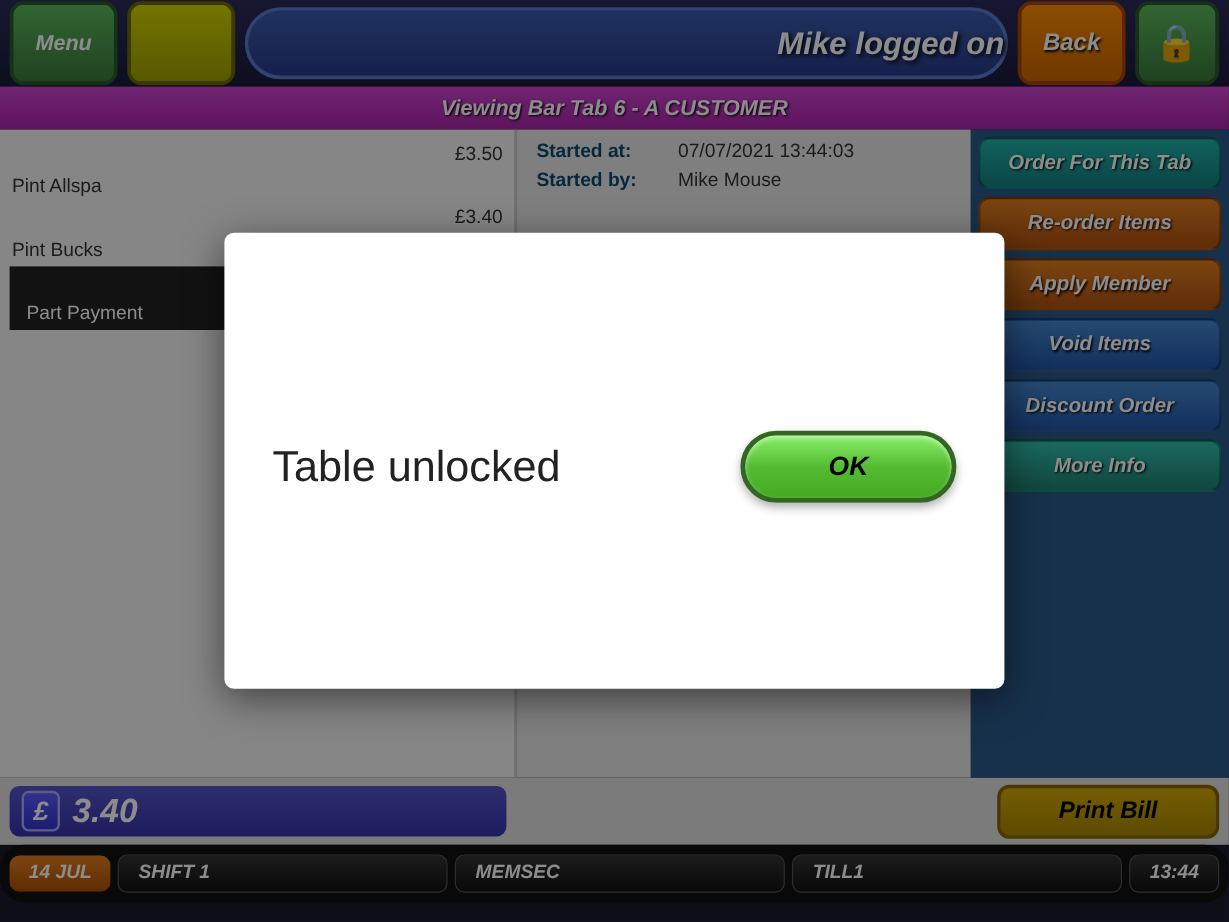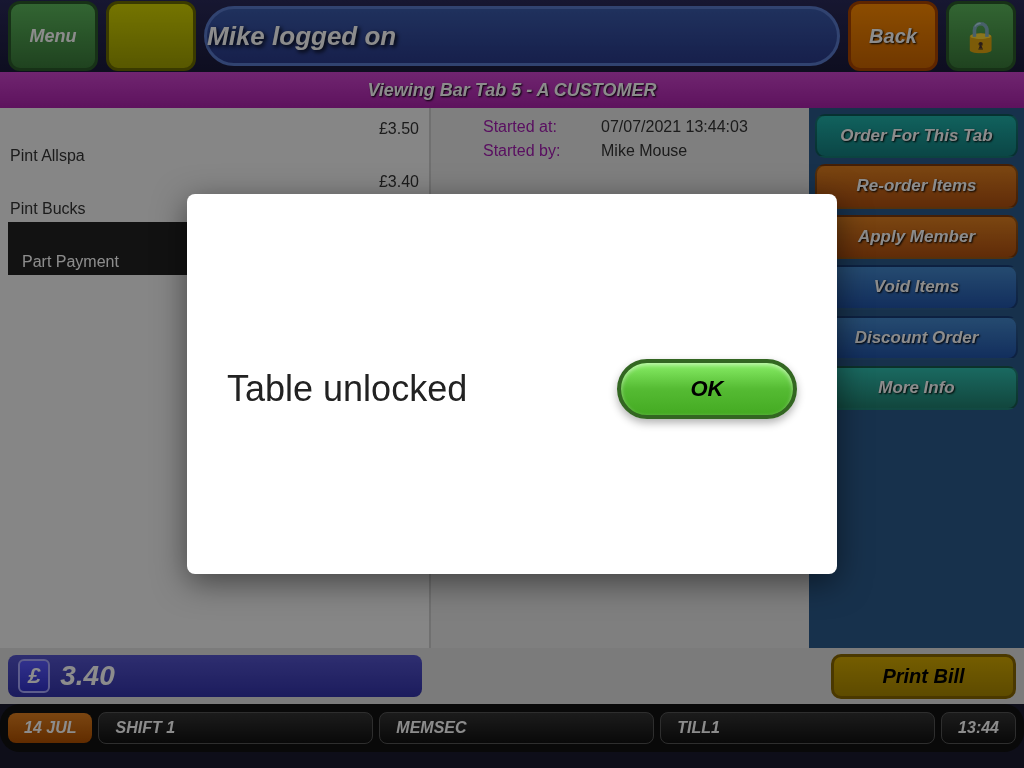--- a/index.html
+++ b/index.html
@@ -45,21 +45,21 @@
       cursor: pointer;
     }
 
     .title-bar {
       flex: 1;
       background: linear-gradient(180deg, #3a5aaa 0%, #2a3a8a 100%);
       border-radius: 30px;
       height: 60px;
       display: flex;
       align-items: center;
-      justify-content: flex-start;
+      justify-content: flex-end;
       border: 3px solid #5a7acc;
     }
 
     .title-text {
       color: #fff;
       font-size: 26px;
       font-weight: bold;
       font-style: italic;
       text-shadow: 2px 2px 4px #000;
     }
@@ -149,24 +149,23 @@
     }
 
     .info-row {
       display: flex;
       gap: 8px;
       margin-bottom: 6px;
       font-size: 16px;
     }
 
     .info-label {
-      font-weight: normal;
-      color: #a21caf;
+      font-weight: bold;
+      color: #0c4a6e;
       min-width: 110px;
-      margin-left: 36px;
     }
 
     .info-value {
       color: #333;
     }
 
     
     .right-sidebar {
       width: 215px;
       background: #2a5a8a;
@@ -342,21 +341,21 @@
   <div class="title-bar">
     <span class="title-text">Mike logged on</span>
   </div>
   <button class="back-btn">Back</button>
   <button class="lock-btn">
     <span>🔒</span>
   </button>
 </div>
 
 <div class="sub-header">
-  <span class="sub-header-text">Viewing Bar Tab 5 - A CUSTOMER</span>
+  <span class="sub-header-text">Viewing Bar Tab 6 - A CUSTOMER</span>
 </div>
 
 <div class="main-content">
 
   <div class="left-panel">
     <div class="order-item">
       <span class="item-name">Pint Allspa</span>
       <span class="item-price">£3.50</span>
     </div>
     <div class="order-item">

